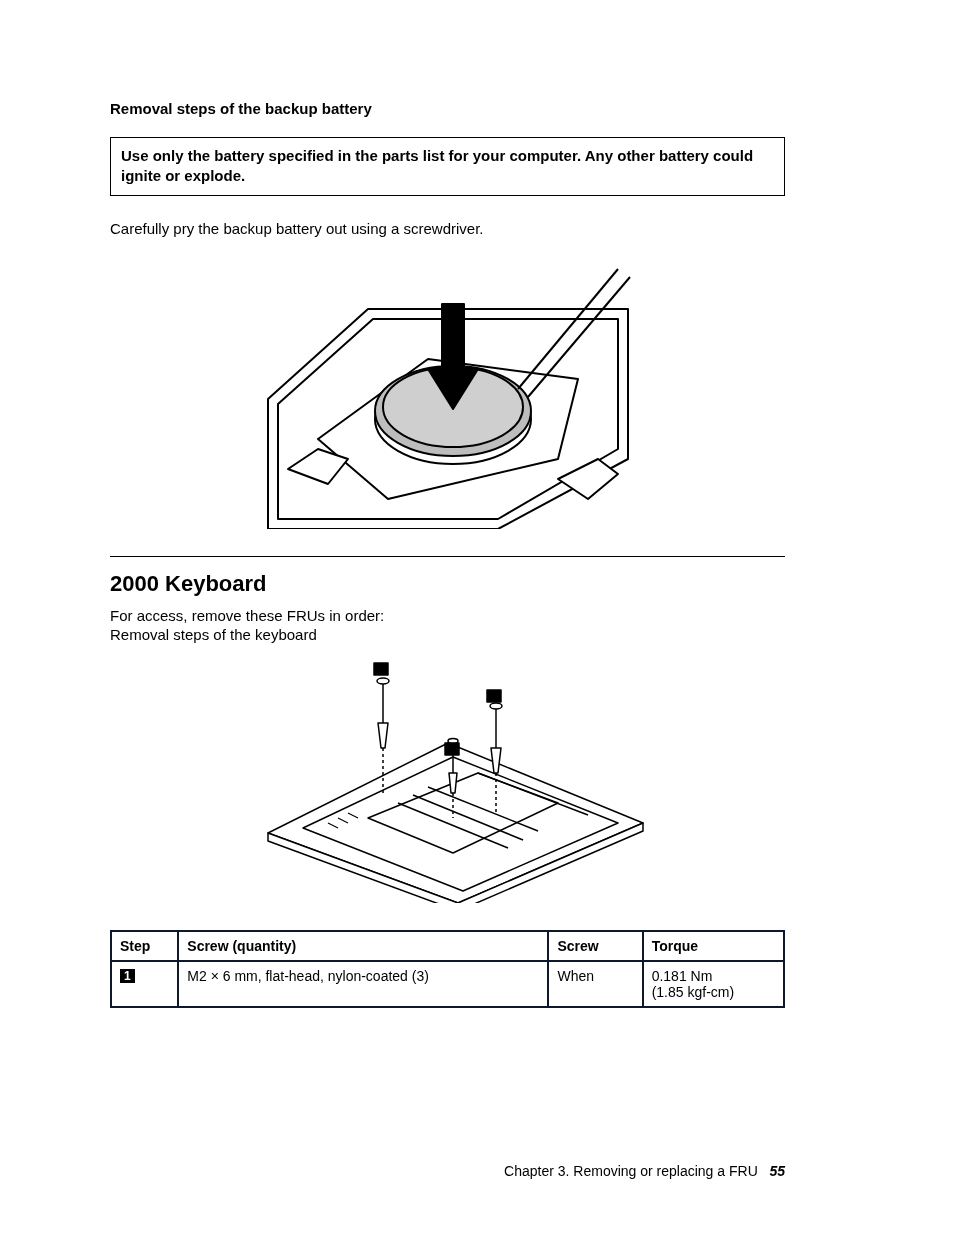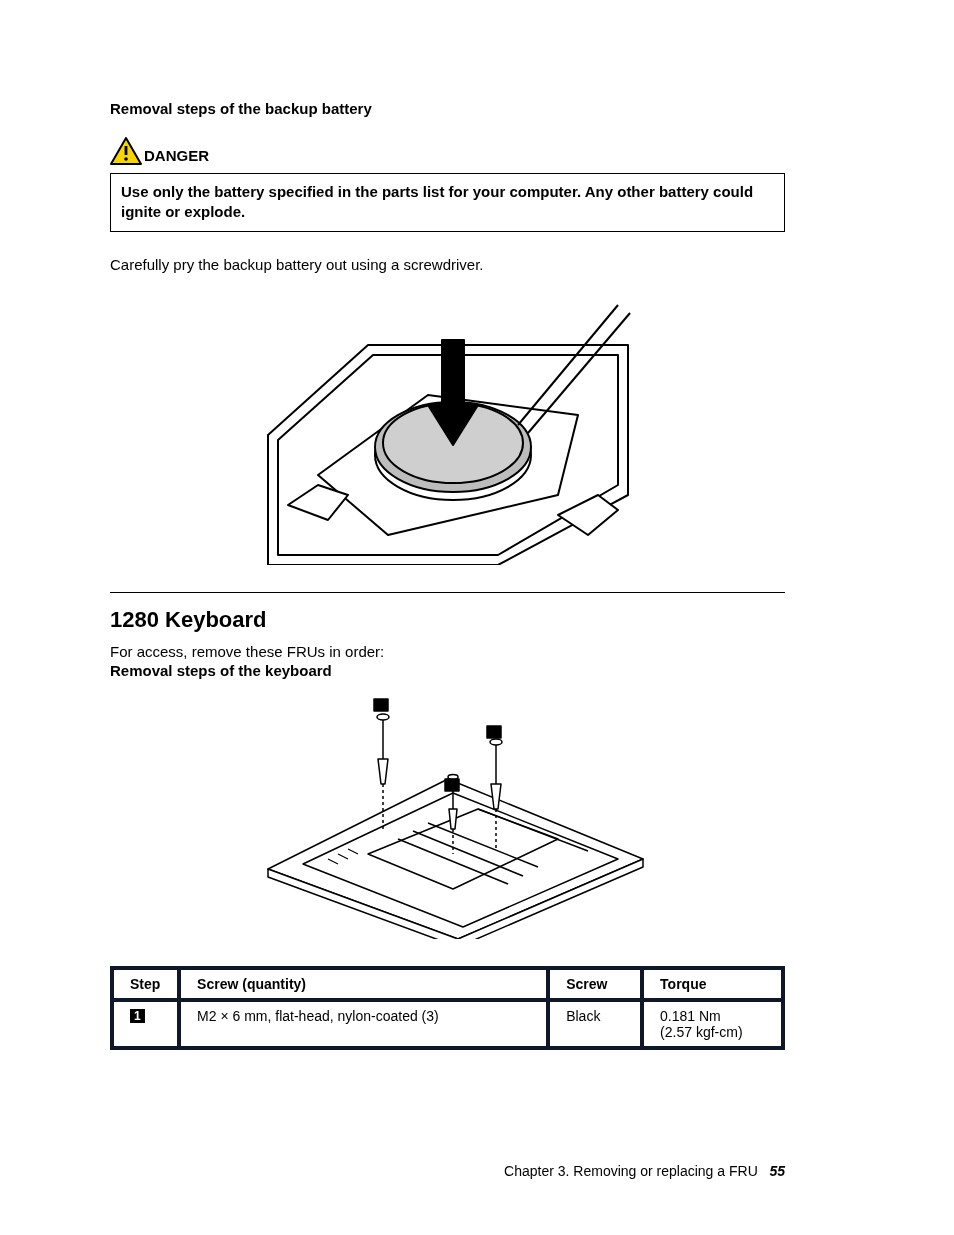--- a/index.html
+++ b/index.html
@@ -66,72 +66,62 @@
     margin: 0 0 10px 0;
   }
   ul.frus {
     margin: 2px 0 22px 0;
     padding-left: 28px;
   }
   ul.frus li {
     margin: 2px 0;
   }
   .sub-title {
-    font-weight: bold;
+    font-weight: normal;
     font-size: 15px;
     margin-bottom: 8px;
   }
   .step-badge {
     display: inline-block;
     background: #000;
     color: #fff;
     font-weight: bold;
     font-size: 12px;
     line-height: 1;
     padding: 1px 4px;
     vertical-align: 1px;
   }
   .install-line { margin: 14px 0 16px 0; }
   table.spec {
     border-collapse: collapse;
     width: 100%;
     font-size: 14px;
   }
   table.spec th, table.spec td {
-    border: 4px solid #0f172a;
+    border: 2px solid #0f172a;
     text-align: left;
-    padding: 6px 16px;
+    padding: 6px 8px;
     vertical-align: top;
   }
   table.spec th { font-weight: bold; }
   .footer {
     position: absolute;
     bottom: 56px;
     right: 95px;
     font-size: 14px;
   }
   .footer .pn { font-weight: bold; font-style: italic; }
 </style>
 </head>
 <body>
 
 <div class="page">
 
   <div class="section-title">Removal steps of the backup battery</div>
 
-  <div class="danger-row">
-    <span class="danger-icon">
-      <svg viewBox="0 0 32 28" width="32" height="28">
-        <polygon points="16,1 31,27 1,27" fill="#f9d500" stroke="#000" stroke-width="2" stroke-linejoin="round"></polygon>
-        <rect x="14.6" y="9" width="2.8" height="9" fill="#000"></rect>
-        <circle cx="16" cy="22" r="1.8" fill="#000"></circle>
-      </svg>
-    </span>
-    <span class="danger-label">DANGER</span>
-  </div>
 
   <div class="danger-box">Use only the battery specified in the parts list for your computer. Any other battery could ignite or explode.</div>
 
   <div class="body-text">Carefully pry the backup battery out using a screwdriver.</div>
 
   <div class="figure">
     <svg viewBox="0 0 380 280" width="380" height="280">
       <g fill="#fff" stroke="#000" stroke-width="2" stroke-linejoin="round">
         <path d="M10 150 L110 60 L370 60 L370 210 L240 280 L10 280 Z" fill="#fff"></path>
         <path d="M20 155 L115 70 L360 70 L360 200 L240 270 L20 270 Z" fill="#fff"></path>
@@ -143,21 +133,21 @@
         <line x1="270" y1="148" x2="372" y2="28"></line>
         <polygon points="184,55 206,55 206,120 220,120 195,160 170,120 184,120" fill="#000" stroke="#000"></polygon>
         <path d="M30 220 L60 200 L90 210 L70 235 Z" fill="#fff"></path>
         <path d="M300 230 L340 210 L360 225 L330 250 Z" fill="#fff"></path>
       </g>
     </svg>
   </div>
 
   <hr class="rule">
 
-  <div class="h2">1280 Keyboard</div>
+  <div class="h2">2000 Keyboard</div>
 
   <div class="body-text" style="margin-bottom:2px">For access, remove these FRUs in order:</div>
 
   <div class="sub-title">Removal steps of the keyboard</div>
 
 
   <div class="figure">
     <svg viewBox="0 0 400 250" width="400" height="250">
       <g fill="#fff" stroke="#000" stroke-width="1.5" stroke-linejoin="round">
         <polygon points="20,180 200,90 395,170 210,250"></polygon>
@@ -210,24 +200,24 @@
         <th style="width:10%">Step</th>
         <th style="width:55%">Screw (quantity)</th>
         <th style="width:14%">Screw</th>
         <th style="width:21%">Torque</th>
       </tr>
     </thead>
     <tbody>
       <tr>
         <td><span class="step-badge">1</span></td>
         <td>M2 × 6 mm, flat-head, nylon-coated (3)</td>
-        <td>Black</td>
+        <td>When</td>
         <td>
           <span>0.181 Nm</span><br>
-          <span>(2.57 kgf-cm)</span>
+          <span>(1.85 kgf-cm)</span>
         </td>
       </tr>
     </tbody>
   </table>
 
   <div class="footer">
     <span>Chapter 3. Removing or replacing a FRU</span>&nbsp;&nbsp;&nbsp;<span class="pn">55</span>
   </div>
 
 </div>

